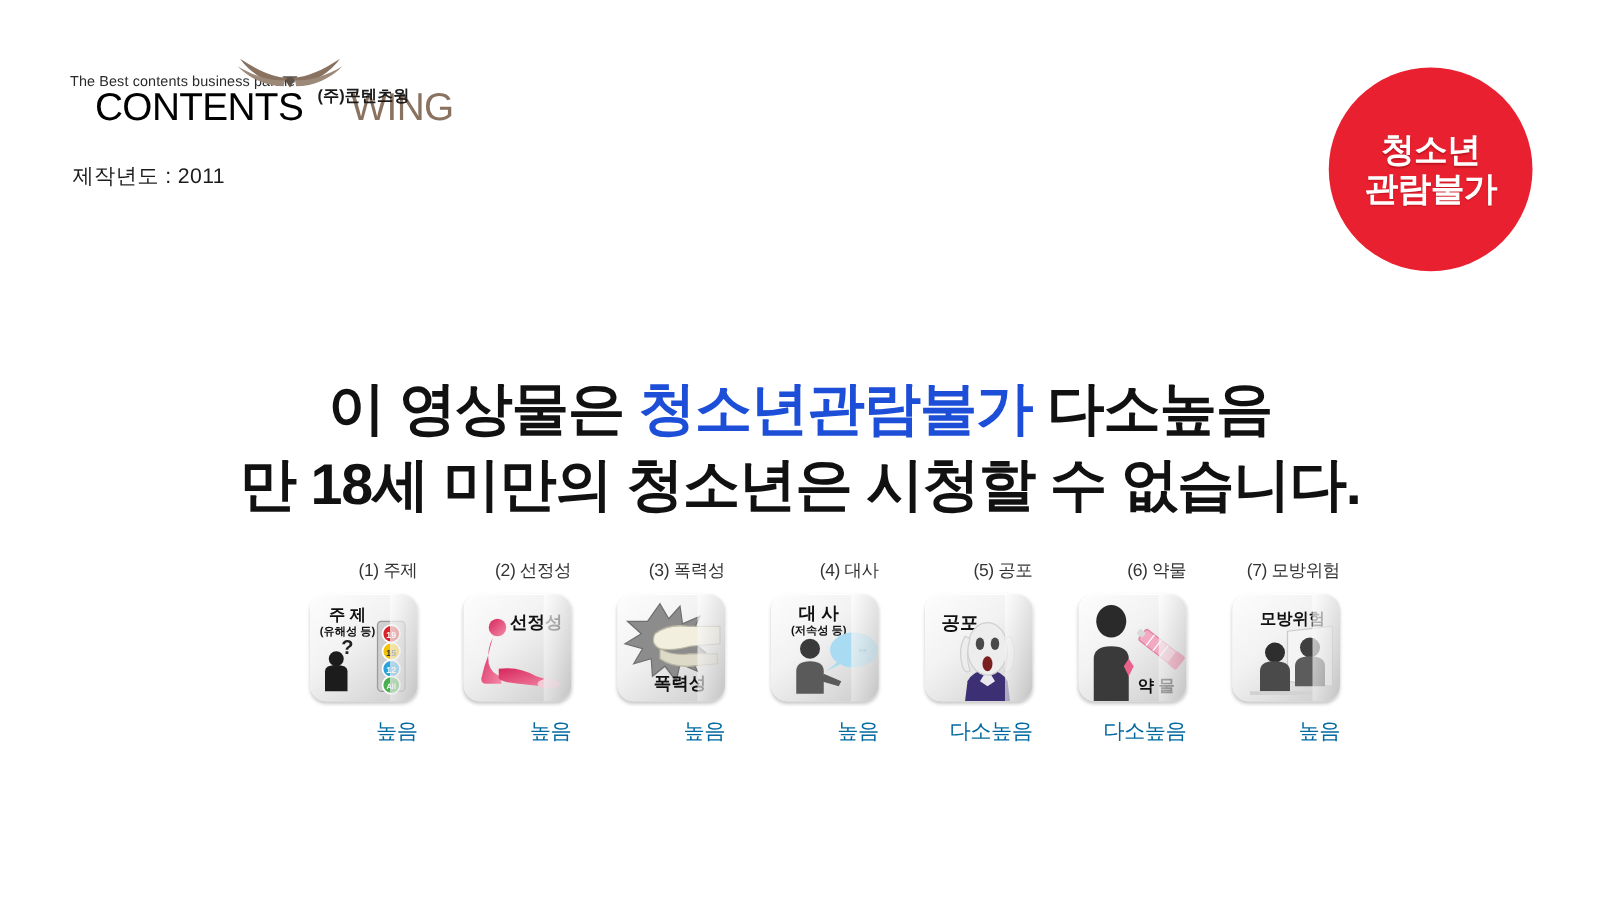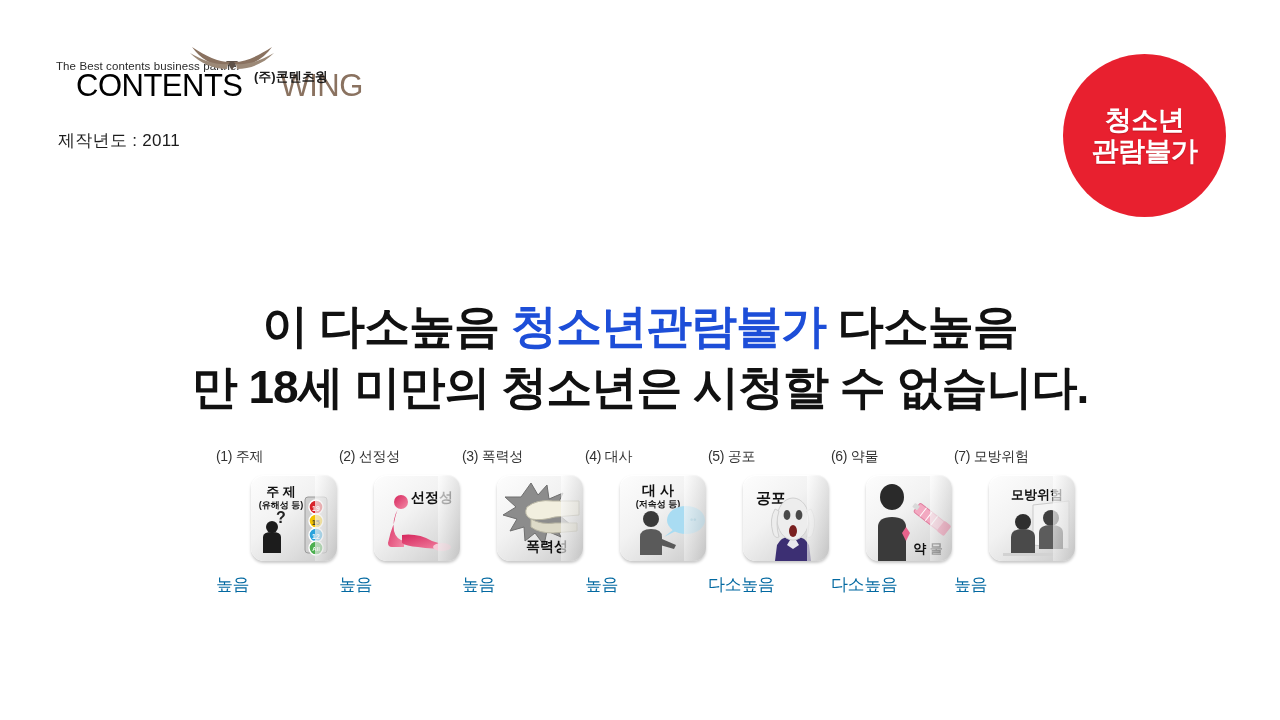--- a/index.html
+++ b/index.html
@@ -125,21 +125,21 @@
     left: 216px;
     top: 448px;
     width: 856px;
     display: flex;
     justify-content: space-between;
   }
   .rating-col {
     width: 118px;
     display: flex;
     flex-direction: column;
-    align-items: flex-start;
+    align-items: flex-end;
   }
   .rating-caption {
     font-size: 14px;
     color: #333333;
     letter-spacing: -0.3px;
     white-space: nowrap;
     margin-bottom: 9px;
   }
   .rating-icon {
     position: relative;
@@ -195,21 +195,21 @@
     <div class="meta-line">제작년도 : 2011</div>
   </div>
 </div>
 
 <div id="rating-badge">
   <div class="badge-line">청소년</div>
   <div class="badge-line">관람불가</div>
 </div>
 
 <div id="headline">
-  <div class="headline-line"><span>이 다소높음 </span><span class="headline-accent">청소년관람불가</span><span> 다소높음</span></div>
+  <div class="headline-line"><span>이 영상물은 </span><span class="headline-accent">청소년관람불가</span><span> 다소높음</span></div>
   <div class="headline-line">만 18세 미만의 청소년은 시청할 수 없습니다.</div>
 </div>
 
 <div id="rating-grid">
 
   <div class="rating-col">
     <div class="rating-caption">(1) 주제</div>
     <div class="rating-icon">
       <svg class="icon-svg" viewBox="0 0 86 86">
         <text x="30" y="21" font-family="Liberation Sans, sans-serif" font-size="13" font-weight="bold" fill="#111" text-anchor="middle">주 제</text>

